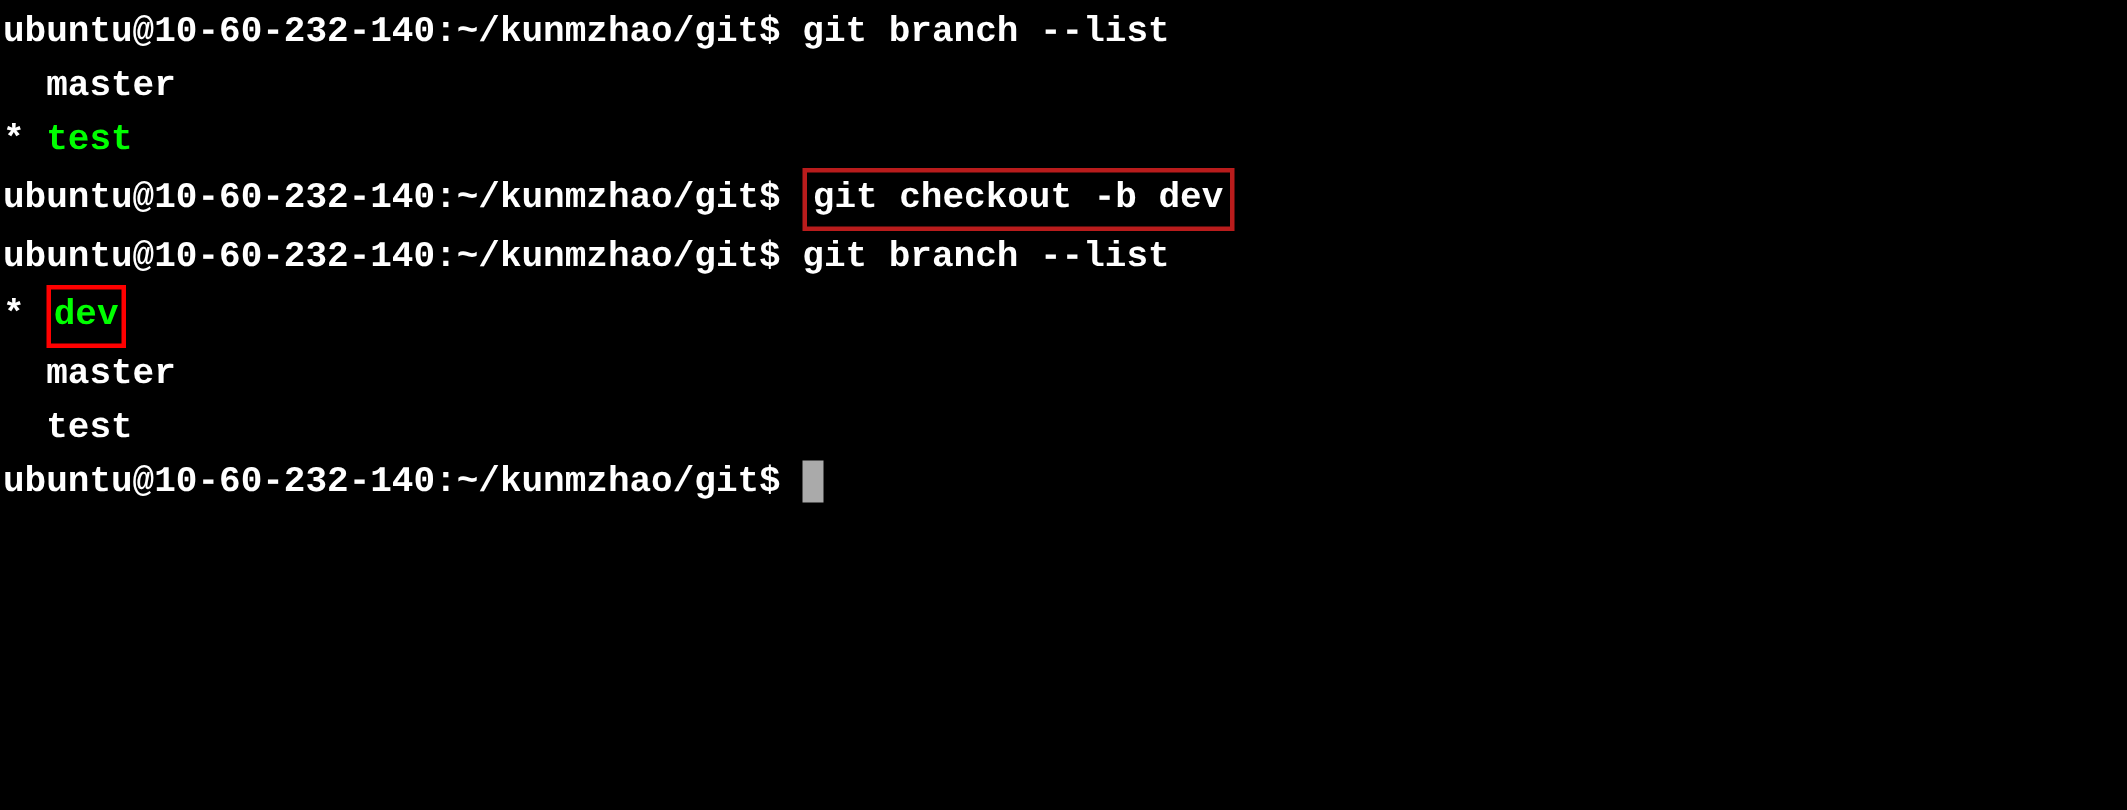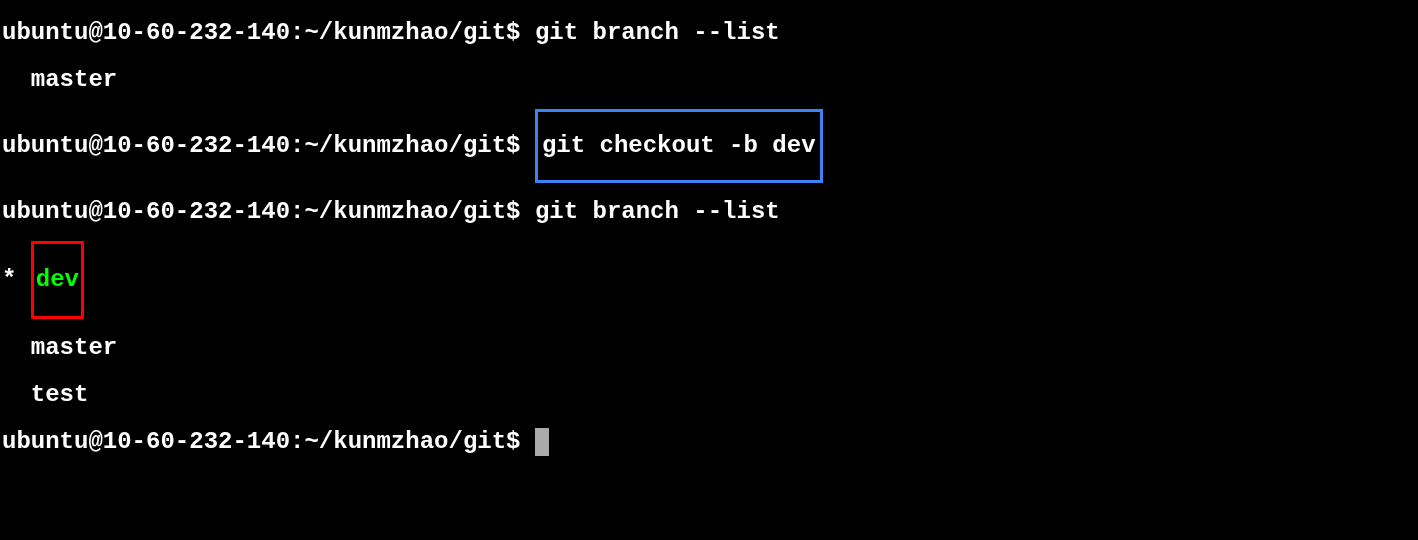--- a/index.html
+++ b/index.html
@@ -14,48 +14,48 @@
       width: 1418px;
       height: 540px;
       overflow: hidden;
     }
     .terminal {
       padding: 4px 2px;
     }
     .line {
       white-space: pre;
       min-height: 36px;
-      margin-top: 11px;
     }
     .green {
       color: #00ff00;
     }
     .highlight-box-1 {
-      border: 3px solid #3b82f6;
-      padding: 16px 4px;
+      border: 3px solid #b91c1c;
+      padding: 0 4px;
       display: inline-block;
     }
     .highlight-box-2 {
       border: 3px solid #ff0000;
-      padding: 18px 2px;
+      padding: 0 2px;
       display: inline-block;
     }
     .cursor {
       display: inline-block;
       background: #aaaaaa;
       width: 14px;
       height: 28px;
       vertical-align: middle;
     }
   </style>
 </head>
 <body>
 
 <div class="terminal">
   <div class="line"><span>ubuntu@10-60-232-140:~/kunmzhao/git$ </span><span>git branch --list</span></div>
   <div class="line"><span>  master</span></div>
+  <div class="line"><span>* </span><span class="green">test</span></div>
   <div class="line"><span>ubuntu@10-60-232-140:~/kunmzhao/git$ </span><span class="highlight-box-1"><span>git checkout -b dev</span></span></div>
   <div class="line"><span>ubuntu@10-60-232-140:~/kunmzhao/git$ </span><span>git branch --list</span></div>
   <div class="line"><span>* </span><span class="highlight-box-2"><span class="green">dev</span></span></div>
   <div class="line"><span>  master</span></div>
   <div class="line"><span>  test</span></div>
   <div class="line"><span>ubuntu@10-60-232-140:~/kunmzhao/git$ </span><span class="cursor"></span></div>
 </div>
 
 </body></html>

